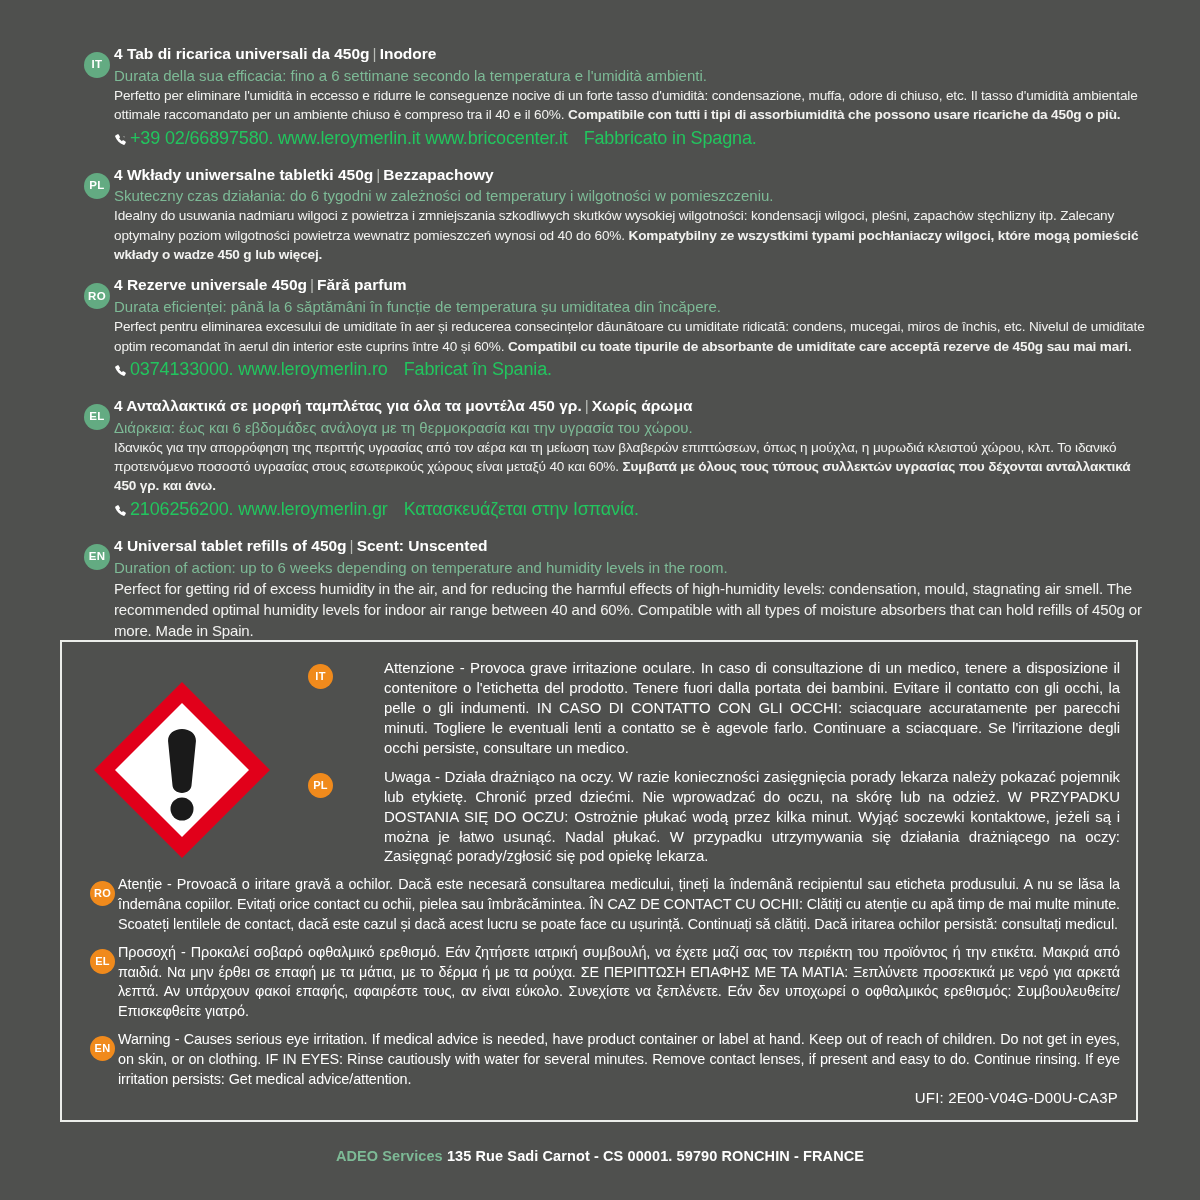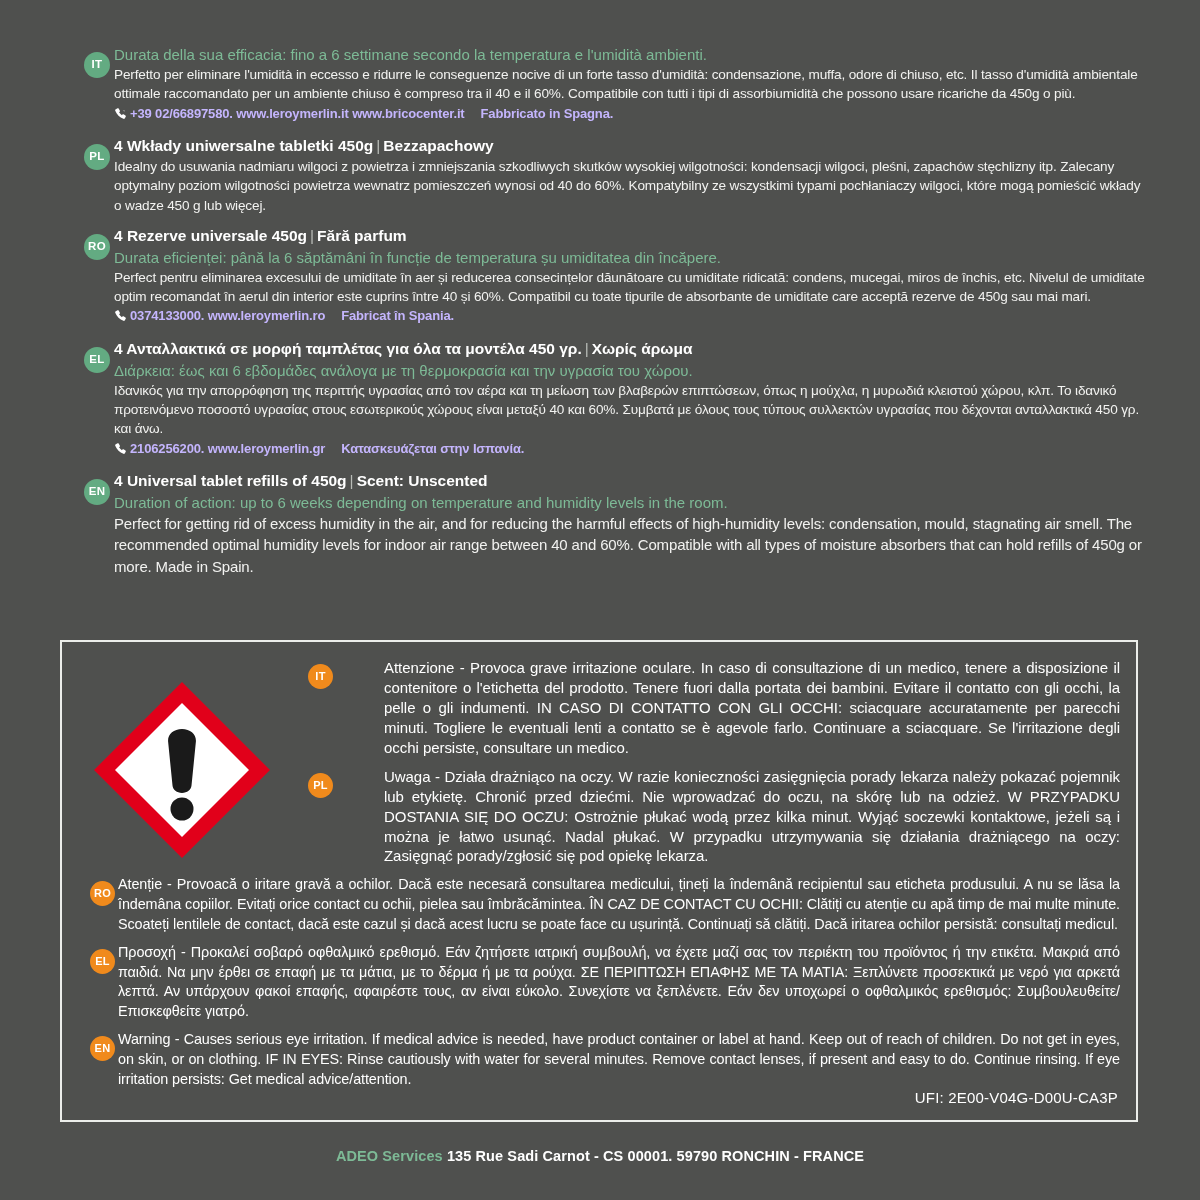--- a/index.html
+++ b/index.html
@@ -70,26 +70,26 @@
     color: #7dba96;
     white-space: nowrap;
   }
   .sub-line b { font-weight: normal; }
   .body-line {
     font-size: 13.6px;
     line-height: 1.42;
     color: #f2f2f0;
     letter-spacing: -0.15px;
   }
-  .body-line b { font-weight: normal; }
+  .body-line b { font-weight: bold; }
   .contact-line {
-    font-size: 13px;
+    font-size: 18px;
     line-height: 1.5;
-    color: #c4b5fd;
-    font-weight: bold;
+    color: #22c55e;
+    font-weight: normal;
     letter-spacing: -0.15px;
   }
   .contact-line .made {
     padding-left: 16px;
   }
   .phone-ico {
     display: inline-block;
     vertical-align: -2px;
     margin-right: 3px;
   }
@@ -172,31 +172,33 @@
 </style>
 </head>
 <body>
 
 <div class="page">
 
   <div class="desc-area">
 
     <div class="lang-block">
       <div class="badge green">IT</div>
+      <div class="title-line"><span>4 Tab di ricarica universali da 450g</span><span class="sep">|</span><span>Inodore</span></div>
       <div class="sub-line"><b>Durata della sua efficacia:</b> <span>fino a 6 settimane secondo la temperatura e l'umidità ambienti.</span></div>
       <div class="body-line"><span>Perfetto per eliminare l'umidità in eccesso e ridurre le conseguenze nocive di un forte tasso d'umidità: condensazione, muffa, odore di chiuso, etc. Il tasso d'umidità ambientale ottimale raccomandato per un ambiente chiuso è compreso tra il 40 e il 60%. </span><b>Compatibile con tutti i tipi di assorbiumidità che possono usare ricariche da  450g o più.</b></div>
       <div class="contact-line"><span class="phone-ico"><svg width="13" height="13" viewBox="0 0 24 24">
               <path fill="#ffffff" d="M6.6 2.5 3.3 4.2c-1 .5-1.4 1.7-1 2.8 1.3 3.4 3.3 6.4 6 9 2.6 2.6 5.7 4.6 9.1 5.9 1 .4 2.2 0 2.7-1l1.7-3.2c.4-.8.1-1.8-.7-2.2l-3.4-1.9c-.7-.4-1.6-.2-2.1.4l-1 1.2c-2.2-1.3-4-3.1-5.3-5.3l1.2-1c.6-.5.8-1.4.4-2.1L8.8 3.2c-.4-.8-1.4-1.1-2.2-.7z"></path>
               <path fill="#ffffff" d="M17.6 6.4a1 1 0 0 1 .6 1.4l.9.4a2 2 0 0 0-1.2-2.7z"></path>
             </svg></span><span>+39 02/66897580.</span> <span>www.leroymerlin.it www.bricocenter.it</span><span class="made">Fabbricato in Spagna.</span></div>
     </div>
 
     <div class="lang-block">
       <div class="badge green">PL</div>
       <div class="title-line"><span>4 Wkłady uniwersalne tabletki 450g</span><span class="sep">|</span><span>Bezzapachowy</span></div>
+      <div class="sub-line"><b>Skuteczny czas działania:</b> <span>do 6 tygodni w zależności od temperatury i wilgotności w pomieszczeniu.</span></div>
       <div class="body-line"><span>Idealny do usuwania nadmiaru wilgoci z powietrza i zmniejszania szkodliwych skutków wysokiej wilgotności: kondensacji wilgoci, pleśni, zapachów stęchlizny itp. Zalecany optymalny poziom wilgotności powietrza wewnatrz pomieszczeń wynosi od 40 do 60%. </span><b>Kompatybilny ze wszystkimi typami pochłaniaczy wilgoci, które mogą pomieścić wkłady o wadze 450 g lub więcej.</b></div>
     </div>
 
     <div class="lang-block">
       <div class="badge green">RO</div>
       <div class="title-line"><span>4 Rezerve universale 450g</span><span class="sep">|</span><span>Fără parfum</span></div>
       <div class="sub-line"><b>Durata eficienței:</b> <span>până la 6 săptămâni în funcție de temperatura șu umiditatea din încăpere.</span></div>
       <div class="body-line"><span>Perfect pentru eliminarea excesului de umiditate în aer și reducerea consecințelor dăunătoare cu umiditate ridicată: condens, mucegai, miros de închis, etc. Nivelul de umiditate optim recomandat în aerul din interior este cuprins între 40 și 60%. </span><b>Compatibil cu toate tipurile de absorbante de umiditate care acceptă rezerve de 450g sau mai mari.</b></div>
       <div class="contact-line"><span class="phone-ico"><svg width="13" height="13" viewBox="0 0 24 24">
               <path fill="#ffffff" d="M6.6 2.5 3.3 4.2c-1 .5-1.4 1.7-1 2.8 1.3 3.4 3.3 6.4 6 9 2.6 2.6 5.7 4.6 9.1 5.9 1 .4 2.2 0 2.7-1l1.7-3.2c.4-.8.1-1.8-.7-2.2l-3.4-1.9c-.7-.4-1.6-.2-2.1.4l-1 1.2c-2.2-1.3-4-3.1-5.3-5.3l1.2-1c.6-.5.8-1.4.4-2.1L8.8 3.2c-.4-.8-1.4-1.1-2.2-.7z"></path>

